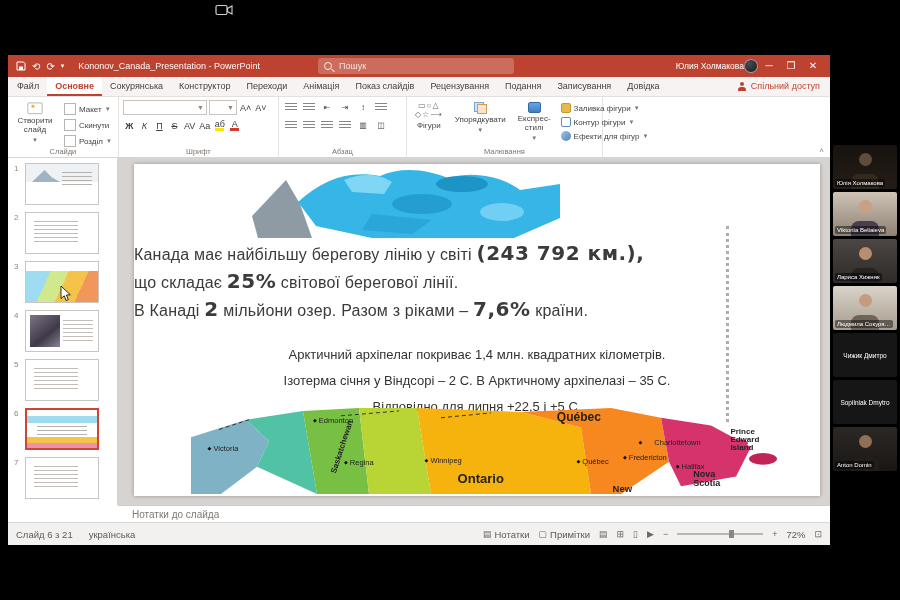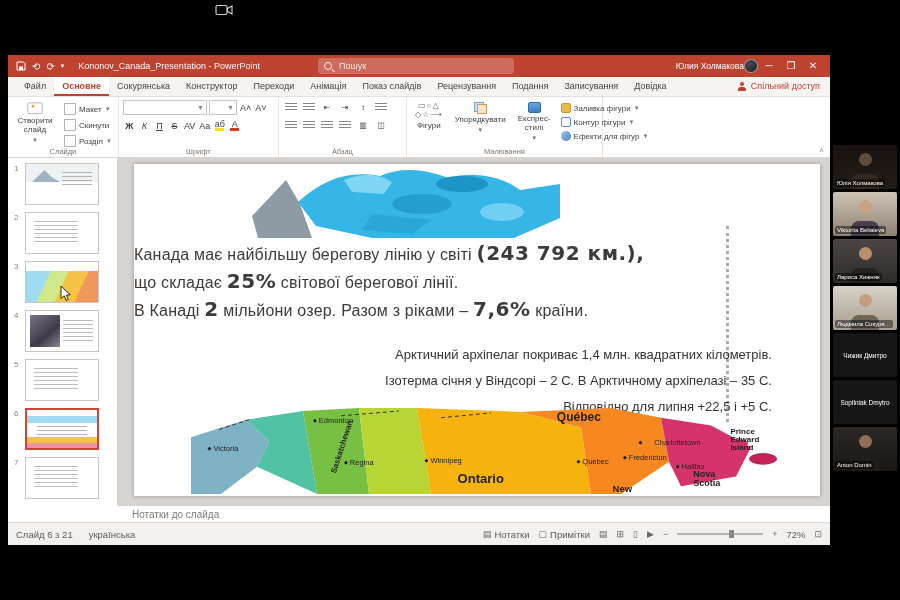--- a/index.html
+++ b/index.html
@@ -26,21 +26,21 @@
   .mag::after{content:"";position:absolute;width:4px;height:1.2px;background:#ffe9e4;transform:rotate(45deg);left:6px;top:7px;}
   .tbar-right{margin-left:auto;display:flex;align-items:center;padding-right:6px;}
   .uname{font-size:8.5px;}
   .uavatar{width:14px;height:14px;border-radius:50%;background:radial-gradient(circle at 35% 30%,#4c4c55,#16161c);border:1px solid rgba(255,255,255,.5);}
   .wctl{display:flex;gap:0;}
   .wctl span{width:22px;text-align:center;font-size:10px;line-height:22px;cursor:pointer;}
 
   
   .tabrow{position:absolute;left:0;top:22px;width:100%;height:20px;background:#f6f3f2;display:flex;align-items:flex-end;
           border-bottom:1px solid #e4e0dd;font-size:9px;color:#454240;}
-  .tabs{display:flex;align-items:flex-end;height:100%;padding-left:8px;}
+  .tabs{display:flex;align-items:flex-end;height:100%;padding-left:1px;}
   .tab{padding:0 8px;line-height:19px;cursor:pointer;white-space:nowrap;}
   .tab.active{color:#bd4330;font-weight:bold;box-shadow:inset 0 -2px 0 #bd4330;background:#fff;}
   .share{margin-left:auto;display:flex;align-items:center;gap:4px;color:#bd4330;font-size:9px;padding:0 10px;line-height:19px;cursor:pointer;}
   .share .pic{width:9px;height:9px;position:relative;}
   .share .pic::before{content:"";position:absolute;left:2.5px;top:0;width:4px;height:4px;border-radius:50%;background:#bd4330;}
   .share .pic::after{content:"";position:absolute;left:0.5px;top:4.5px;width:8px;height:4px;border-radius:3px 3px 0 0;background:#bd4330;}
 
   
   .ribbon{position:absolute;left:0;top:42px;width:100%;height:61px;background:#fff;border-bottom:1px solid #d9d5d2;
           display:flex;align-items:stretch;font-size:8px;color:#444;}
@@ -83,21 +83,21 @@
   .kind-current{background:linear-gradient(180deg,#fff 0 16%,#9fdcf2 16% 34%,#fff 34% 72%,#f4c348 72% 86%,#ef8fae 86%);}
   .kind-current::before{content:"";position:absolute;left:10px;top:16px;right:10px;height:12px;background:repeating-linear-gradient(#b7b2ae 0 1px,transparent 1px 4px);}
   .cursor{position:absolute;z-index:30;}
 
   
   .canvas{position:absolute;left:110px;top:103px;width:712px;height:347px;background:#d6d3d1;overflow:hidden;}
   .slide{position:absolute;left:16px;top:6px;width:686px;height:332px;background:#fff;box-shadow:0 0 4px rgba(0,0,0,.3);overflow:hidden;}
   .topmap{position:absolute;left:118px;top:0;width:308px;height:74px;}
   .slide-title{position:absolute;left:0;top:76px;width:100%;text-align:left;color:#3d3b39;font-size:16px;line-height:27px;letter-spacing:.2px;}
   .slide-title .hand{font-weight:800;font-size:20px;letter-spacing:.5px;font-family:"DejaVu Sans",sans-serif;}
-  .slide-body{position:absolute;left:0;top:178px;width:86%;text-align:right;color:#353331;font-size:13px;line-height:26px;}
+  .slide-body{position:absolute;left:0;top:178px;width:86%;text-align:center;color:#353331;font-size:13px;line-height:26px;}
   .dots{position:absolute;left:592px;top:62px;height:196px;width:0;border-right:3px dotted #b3aca6;}
   .botmap{position:absolute;left:57px;top:244px;width:620px;height:86px;}
   .botmap svg{position:absolute;left:0;top:0;width:100%;height:100%;}
   .city{position:absolute;display:flex;align-items:center;gap:2px;font-size:7.5px;color:#222;white-space:nowrap;transform:translate(-2px,-50%);}
   .city .marker{font-style:normal;font-size:5px;line-height:1;color:#111;}
   .city b{font-weight:normal;}
   .prov{position:absolute;font-weight:bold;color:#222;line-height:1.05;transform:translate(0,-50%);}
 
   
   .notesbar{position:absolute;left:110px;top:450px;width:712px;height:17px;background:#fff;border-top:1px solid #cfccc9;

